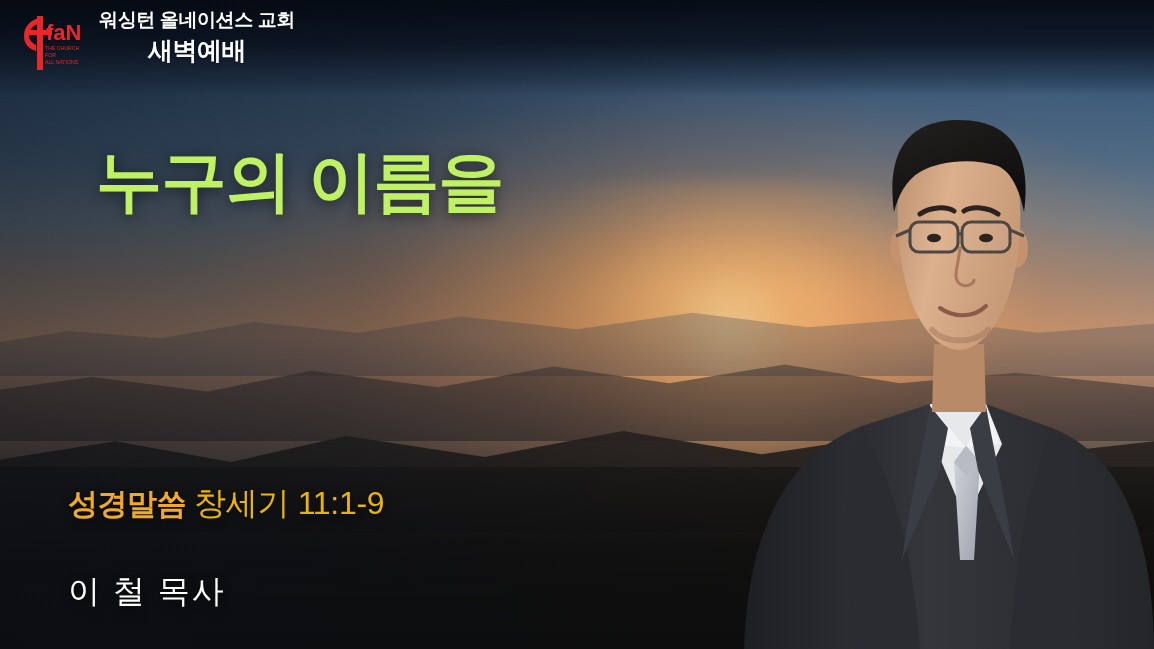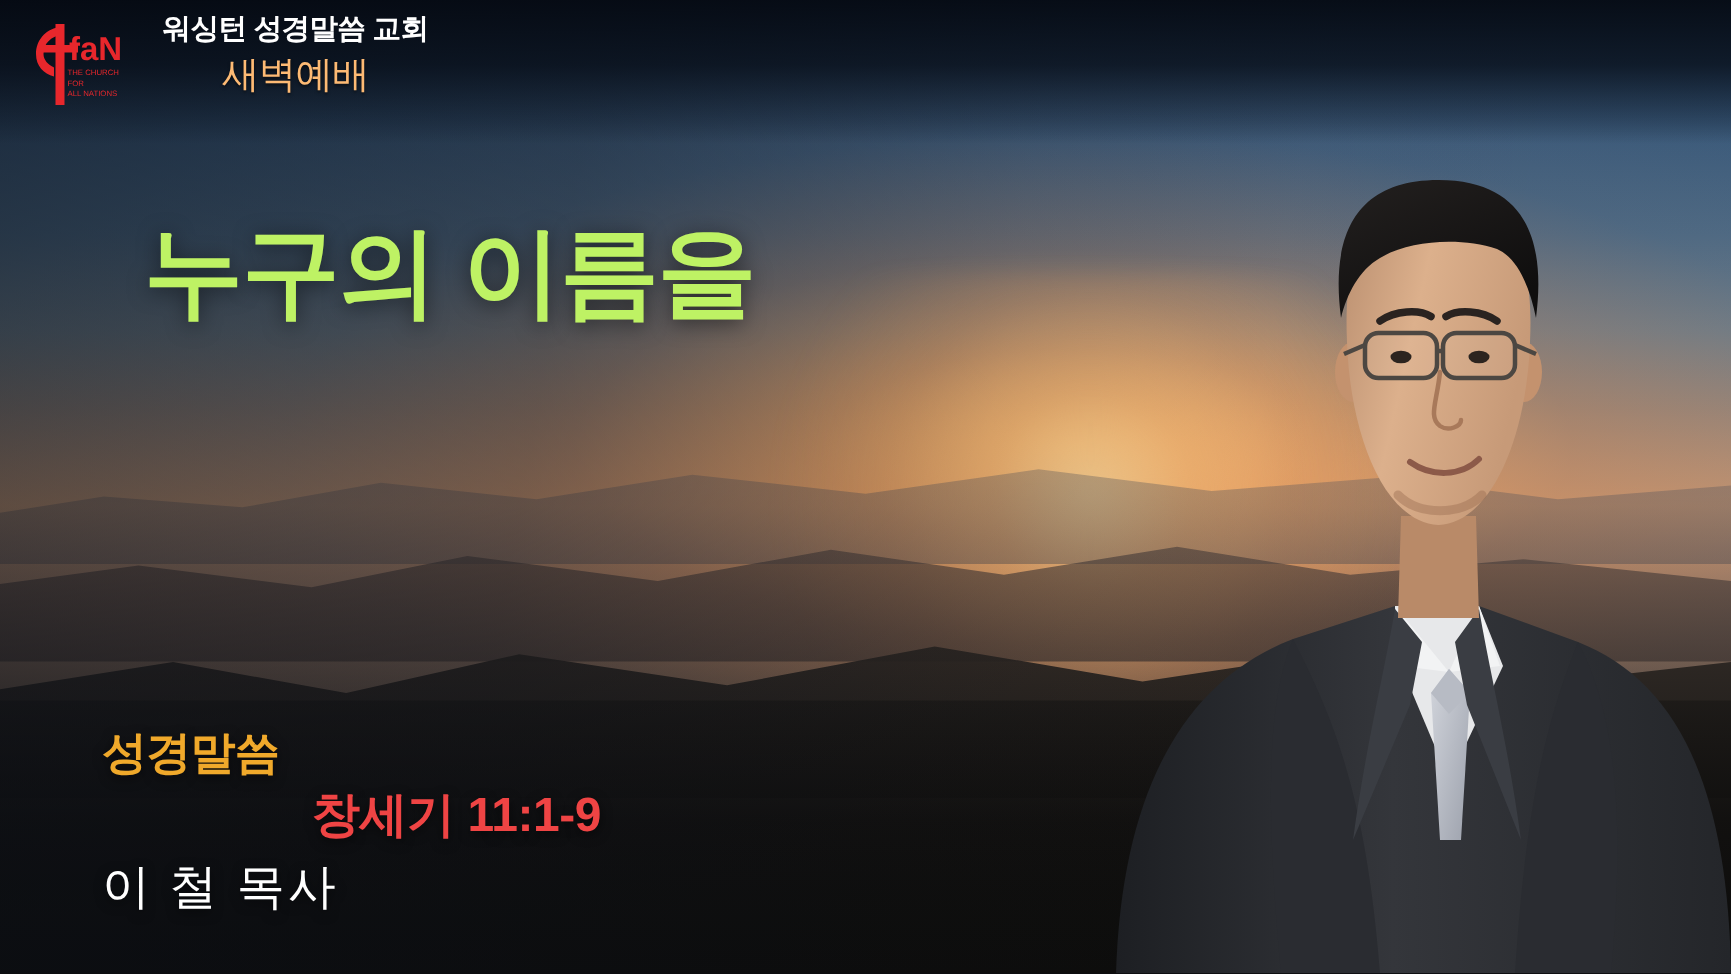--- a/index.html
+++ b/index.html
@@ -117,22 +117,22 @@
   .header-line1 {
     font-size: 19px;
     font-weight: bold;
     letter-spacing: -0.4px;
     line-height: 1.25;
     white-space: nowrap;
   }
   .header-line2 {
     margin-top: 3px;
     font-size: 25px;
-    font-weight: normal;
-    color: #fdba74;
+    font-weight: bold;
+    color: #ffffff;
     letter-spacing: -0.5px;
     line-height: 1.2;
     text-shadow: 0 1px 2px rgba(0,0,0,0.5);
   }
 
   
   .title-block {
     position: absolute;
     left: 96px;
     top: 136px;
@@ -147,38 +147,37 @@
     text-shadow: 0 2px 14px rgba(0,0,0,0.55);
     white-space: nowrap;
   }
 
   
   .scripture {
     position: absolute;
     left: 68px;
     top: 482px;
     display: flex;
-    align-items: flex-start;
-    gap: 22px;
+    align-items: center;
+    gap: 8px;
     white-space: nowrap;
   }
   .scripture-label {
     font-size: 30px;
     font-weight: bold;
     color: #f0a92b;
     letter-spacing: -0.5px;
     text-shadow: 0 2px 8px rgba(0,0,0,0.6);
   }
   .scripture-ref {
     font-size: 32px;
-    font-weight: bold;
-    color: #ef4444;
+    font-weight: normal;
+    color: #eab308;
     letter-spacing: -0.3px;
     text-shadow: 0 2px 8px rgba(0,0,0,0.6);
-    margin-top: 40px;
   }
   .speaker {
     position: absolute;
     left: 68px;
     top: 550px;
     font-size: 32px;
     color: #ffffff;
     letter-spacing: 2px;
     text-shadow: 0 2px 8px rgba(0,0,0,0.6);
     white-space: nowrap;
@@ -294,21 +293,21 @@
       <rect x="16" y="20" width="24" height="5" fill="#e8272c"></rect>
 
       <text x="34" y="30" font-family="Liberation Sans, sans-serif" font-size="22" font-weight="bold" fill="#e8272c">faN</text>
       <text x="33" y="40" font-family="Liberation Sans, sans-serif" font-size="5.2" fill="#e8272c">THE CHURCH</text>
       <text x="33" y="47" font-family="Liberation Sans, sans-serif" font-size="5.2" fill="#e8272c">FOR</text>
       <text x="33" y="54" font-family="Liberation Sans, sans-serif" font-size="5.2" fill="#e8272c">ALL NATIONS</text>
     </svg>
   </div>
 
   <div class="header-text">
-    <div class="header-line1">워싱턴 성경말씀 교회</div>
+    <div class="header-line1">워싱턴 올네이션스 교회</div>
     <div class="header-line2">새벽예배</div>
   </div>
 
   <div class="title-block">
     <div class="title-line">누구의 이름을</div>
   </div>
 
   <div class="scripture">
     <span class="scripture-label">성경말씀</span>
     <span class="scripture-ref">창세기 11:1-9</span>

